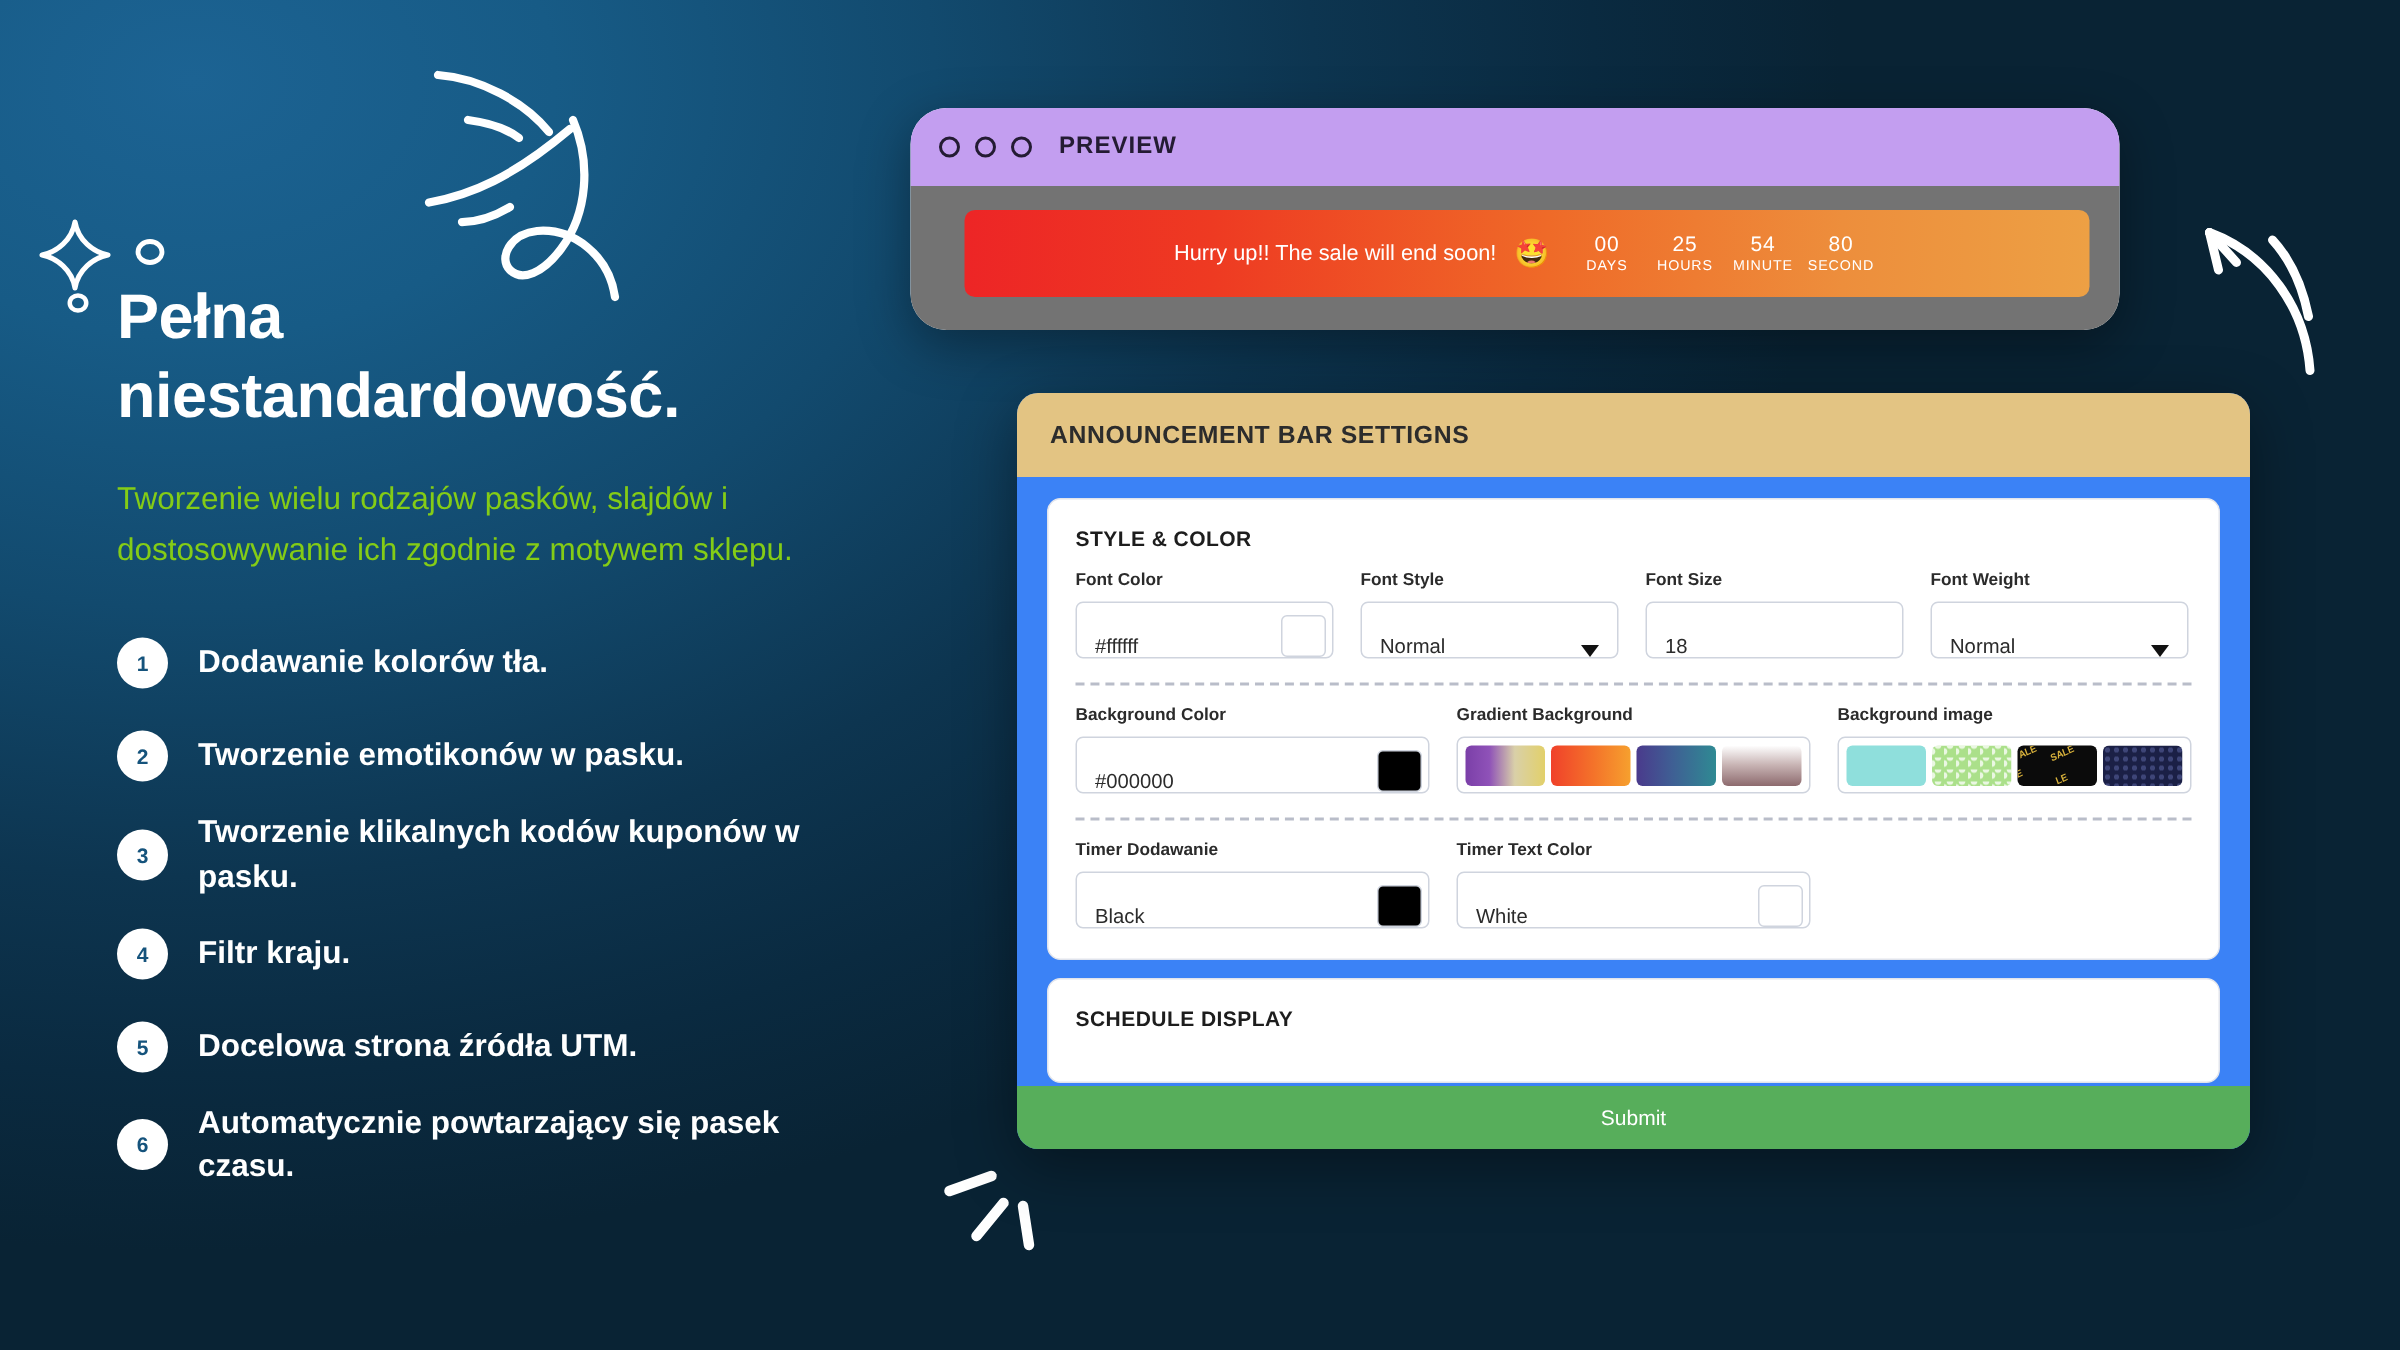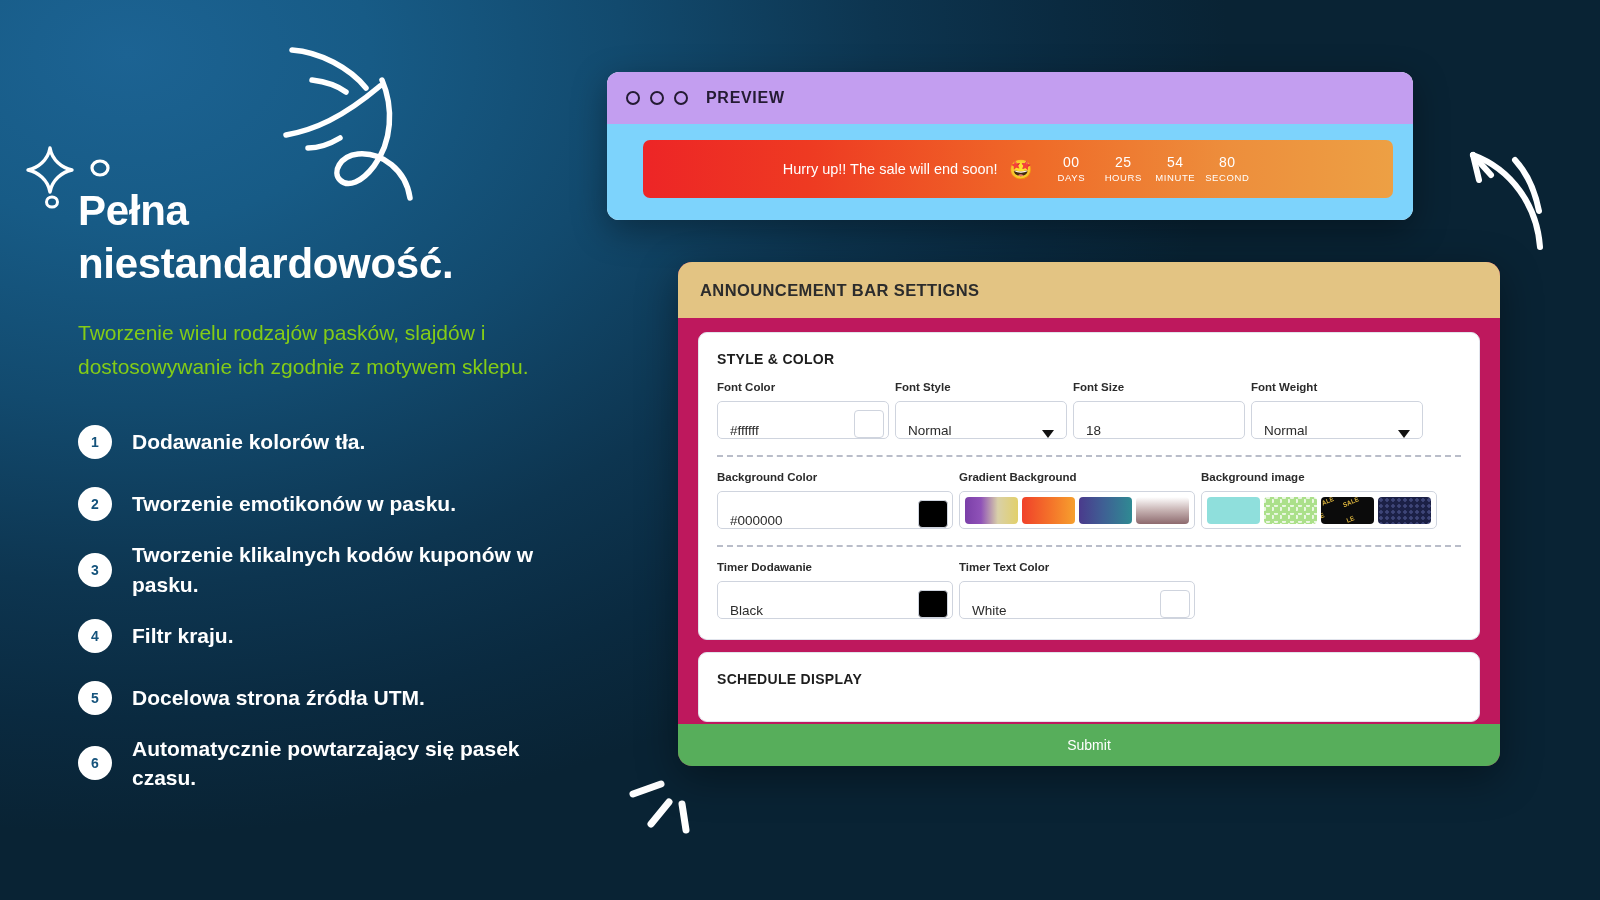--- a/index.html
+++ b/index.html
@@ -72,21 +72,21 @@
     font-weight: 700;
     max-width: 420px;
   }
 
   
   .preview-window {
     position: absolute;
     left: 607px; top: 72px;
     width: 806px;
     background: #ffffff;
-    border-radius: 12px;
+    border-radius: 24px;
     box-shadow: 0 10px 34px rgba(0,0,0,.35);
     overflow: hidden;
   }
   .preview-titlebar {
     height: 52px;
     background: #c39ef0;
     display: flex;
     align-items: center;
     padding-left: 19px;
     gap: 10px;
@@ -99,21 +99,21 @@
   }
   .preview-title {
     margin-left: 8px;
     font-size: 16px;
     font-weight: 600;
     color: #241b33;
     letter-spacing: .7px;
   }
   .preview-body {
     padding: 16px 20px 22px 36px;
-    background: #7dd3fc;
+    background: #737373;
   }
   .announce-bar {
     height: 58px;
     border-radius: 7px;
     background: linear-gradient(90deg, #ed2526 0%, #ee3a22 22%, #ef6a28 52%, #ed8e3c 78%, #eda044 100%);
     display: flex;
     align-items: center;
     justify-content: center;
     gap: 12px;
   }
@@ -139,21 +139,21 @@
     font-size: 9.5px;
     letter-spacing: .6px;
     margin-top: 2px;
   }
 
   
   .settings-panel {
     position: absolute;
     left: 678px; top: 262px;
     width: 822px; height: 504px;
-    background: #be185d;
+    background: #3b82f6;
     border-radius: 14px;
     box-shadow: 0 12px 40px rgba(0,0,0,.38);
     overflow: hidden;
   }
   .settings-header {
     height: 56px;
     background: #e3c483;
     display: flex;
     align-items: center;
     padding-left: 22px;
@@ -176,21 +176,21 @@
   .card + .card { margin-top: 12px; }
   .card-title {
     font-size: 14px;
     font-weight: 700;
     color: #1d1d1d;
     letter-spacing: .3px;
     margin-bottom: 14px;
   }
   .field-row {
     display: flex;
-    gap: 6px;
+    gap: 18px;
   }
   .divider-dashed {
     border-top: 2px dashed #b9bdc9;
     margin: 16px 0 14px 0;
   }
   .field { display: flex; flex-direction: column; }
   .field-label {
     font-size: 11.5px;
     font-weight: 600;
     color: #2b2b2b;

